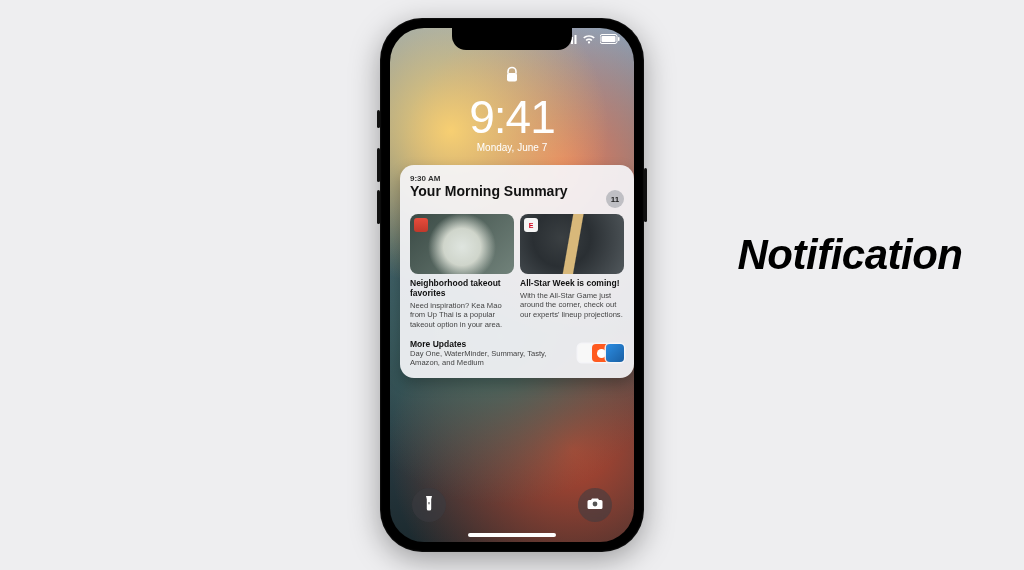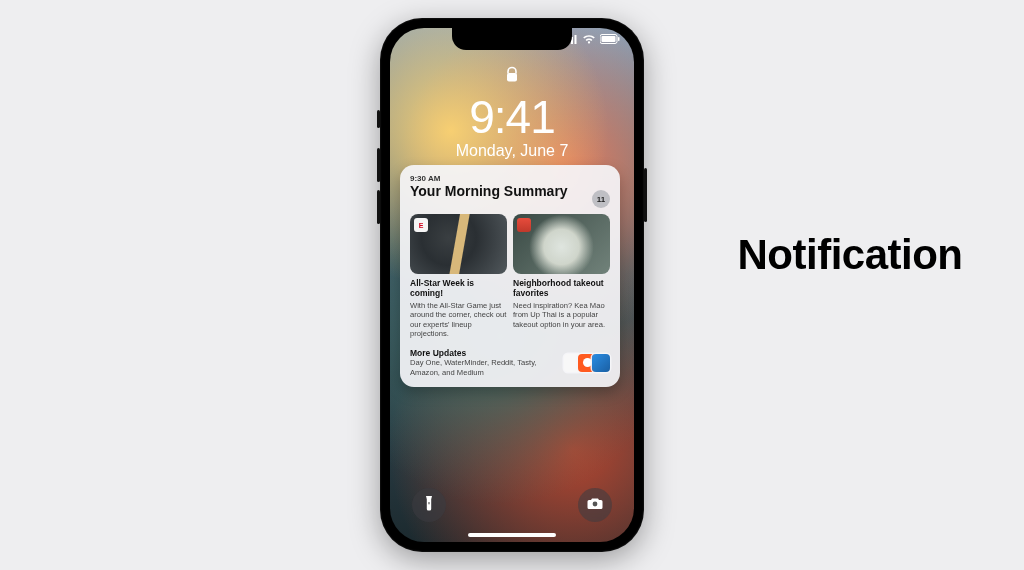--- a/index.html
+++ b/index.html
@@ -76,28 +76,28 @@
     color: #fff;
   }
   .lock-icon { display: inline-block; }
   .clock {
     font-size: 46px;
     font-weight: 300;
     letter-spacing: -1px;
     margin-top: 2px;
   }
   .date {
-    font-size: 16px;
+    font-size: 10px;
     margin-top: -2px;
   }
 
   .summary-card {
     position: absolute;
     top: 137px;
-    left: 10px; right: 14px;
+    left: 10px; right: 0;
     background: rgba(245,245,248,0.92);
     border-radius: 14px;
     padding: 9px 10px 10px;
     box-shadow: 0 6px 14px rgba(0,0,0,0.25);
     color: #111;
   }
   .summary-header {
     display: flex;
     justify-content: space-between;
     align-items: flex-start;
@@ -237,20 +237,21 @@
     position: absolute;
     left: 700px;
     top: 232px;
     width: 300px;
     text-align: center;
     font-size: 42px;
     font-weight: 700;
     line-height: 1.08;
     letter-spacing: -0.5px;
     color: #000;
+    font-style: italic;
   }
 </style>
 </head>
 <body>
 
 <div class="stage">
 
   <div class="phone-wrap">
     <div class="phone">
       <div class="side-btn mute"></div>
@@ -301,39 +302,39 @@
           <div class="summary-header">
             <div class="summary-header-left">
               <div class="summary-time">9:30 AM</div>
               <div class="summary-title">Your Morning Summary</div>
             </div>
             <div class="summary-count">11</div>
           </div>
 
           <div class="cards-row">
             <div class="mini-card">
+              <div class="mini-thumb thumb-food">
+                <div class="thumb-badge red"></div>
+              </div>
+              <div class="mini-title">Neighborhood takeout favorites</div>
+              <div class="mini-body">Need inspiration? Kea Mao from Up Thai is a popular takeout option in your area.</div>
+            </div>
+            <div class="mini-card">
               <div class="mini-thumb thumb-bat">
                 <div class="thumb-badge white">E</div>
               </div>
               <div class="mini-title">All-Star Week is coming!</div>
               <div class="mini-body">With the All-Star Game just around the corner, check out our experts' lineup projections.</div>
             </div>
-            <div class="mini-card">
-              <div class="mini-thumb thumb-food">
-                <div class="thumb-badge red"></div>
-              </div>
-              <div class="mini-title">Neighborhood takeout favorites</div>
-              <div class="mini-body">Need inspiration? Kea Mao from Up Thai is a popular takeout option in your area.</div>
-            </div>
           </div>
 
           <div class="more-row">
             <div class="more-text">
               <div class="more-title">More Updates</div>
-              <div class="more-body">Day One, WaterMinder, Reddit, Tasty, Amazon, and Medium</div>
+              <div class="more-body">Day One, WaterMinder, Summary, Tasty, Amazon, and Medium</div>
             </div>
             <div class="more-icons">
               <div class="chip a"></div>
               <div class="chip b"></div>
               <div class="chip c"></div>
             </div>
           </div>
         </div>
 
         <div class="bottom-controls">

